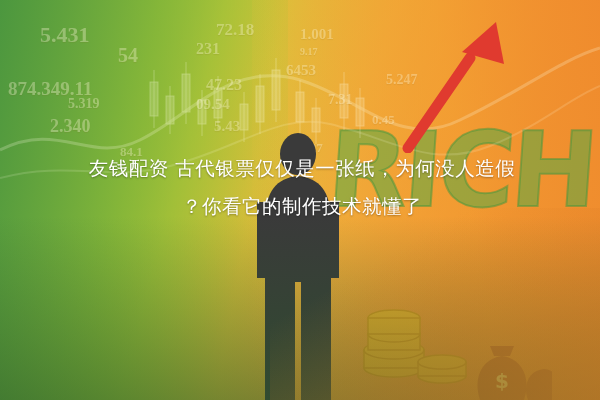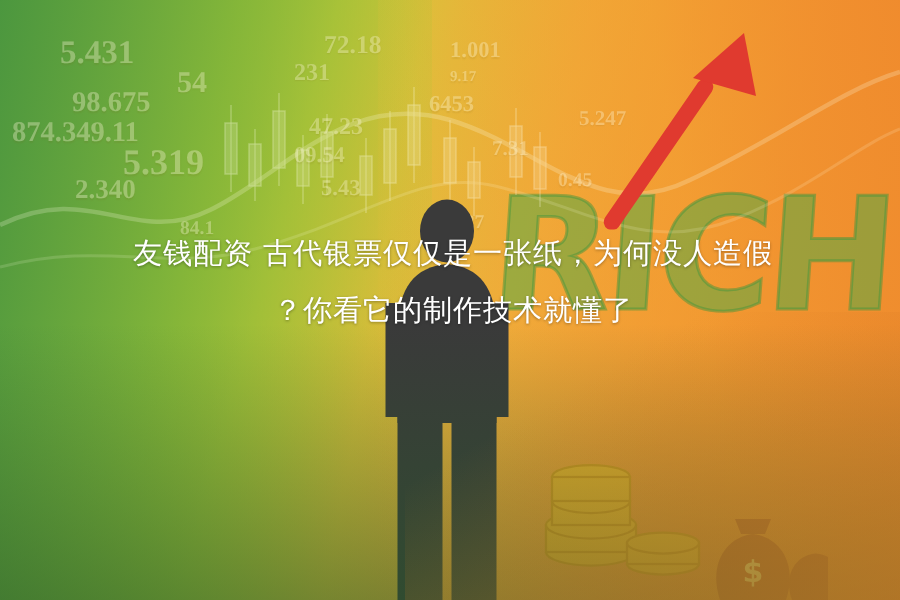--- a/index.html
+++ b/index.html
@@ -200,27 +200,26 @@
       </g>
     </svg>
   </div>
 
   <div class="ghost-numbers">
     <span class="gn" style="left:40px;top:22px;font-size:22px">5.431</span>
     <span class="gn" style="left:216px;top:20px;font-size:17px">72.18</span>
     <span class="gn" style="left:300px;top:26px;font-size:15px">1.001</span>
     <span class="gn" style="left:118px;top:44px;font-size:20px">54</span>
     <span class="gn" style="left:300px;top:46px;font-size:10px">9.17</span>
-    <span class="gn" style="left:48px;top:58px;font-size:19px">98.675</span>
     <span class="gn" style="left:196px;top:40px;font-size:16px">231</span>
     <span class="gn" style="left:286px;top:62px;font-size:15px">6453</span>
     <span class="gn" style="left:8px;top:78px;font-size:19px">874.349.11</span>
     <span class="gn" style="left:206px;top:76px;font-size:16px">47.23</span>
     <span class="gn" style="left:386px;top:72px;font-size:14px">5.247</span>
-    <span class="gn" style="left:82px;top:96px;font-size:24px">5.319</span>
+    <span class="gn" style="left:68px;top:96px;font-size:14px">5.319</span>
     <span class="gn" style="left:196px;top:96px;font-size:15px">09.54</span>
     <span class="gn" style="left:328px;top:92px;font-size:14px">7.31</span>
     <span class="gn" style="left:50px;top:116px;font-size:18px">2.340</span>
     <span class="gn" style="left:214px;top:118px;font-size:15px">5.43</span>
     <span class="gn" style="left:372px;top:112px;font-size:13px">0.45</span>
     <span class="gn" style="left:120px;top:144px;font-size:13px">84.1</span>
     <span class="gn" style="left:300px;top:140px;font-size:13px">3.27</span>
   </div>
 
   <svg class="arrow-up" viewBox="0 0 120 135">

